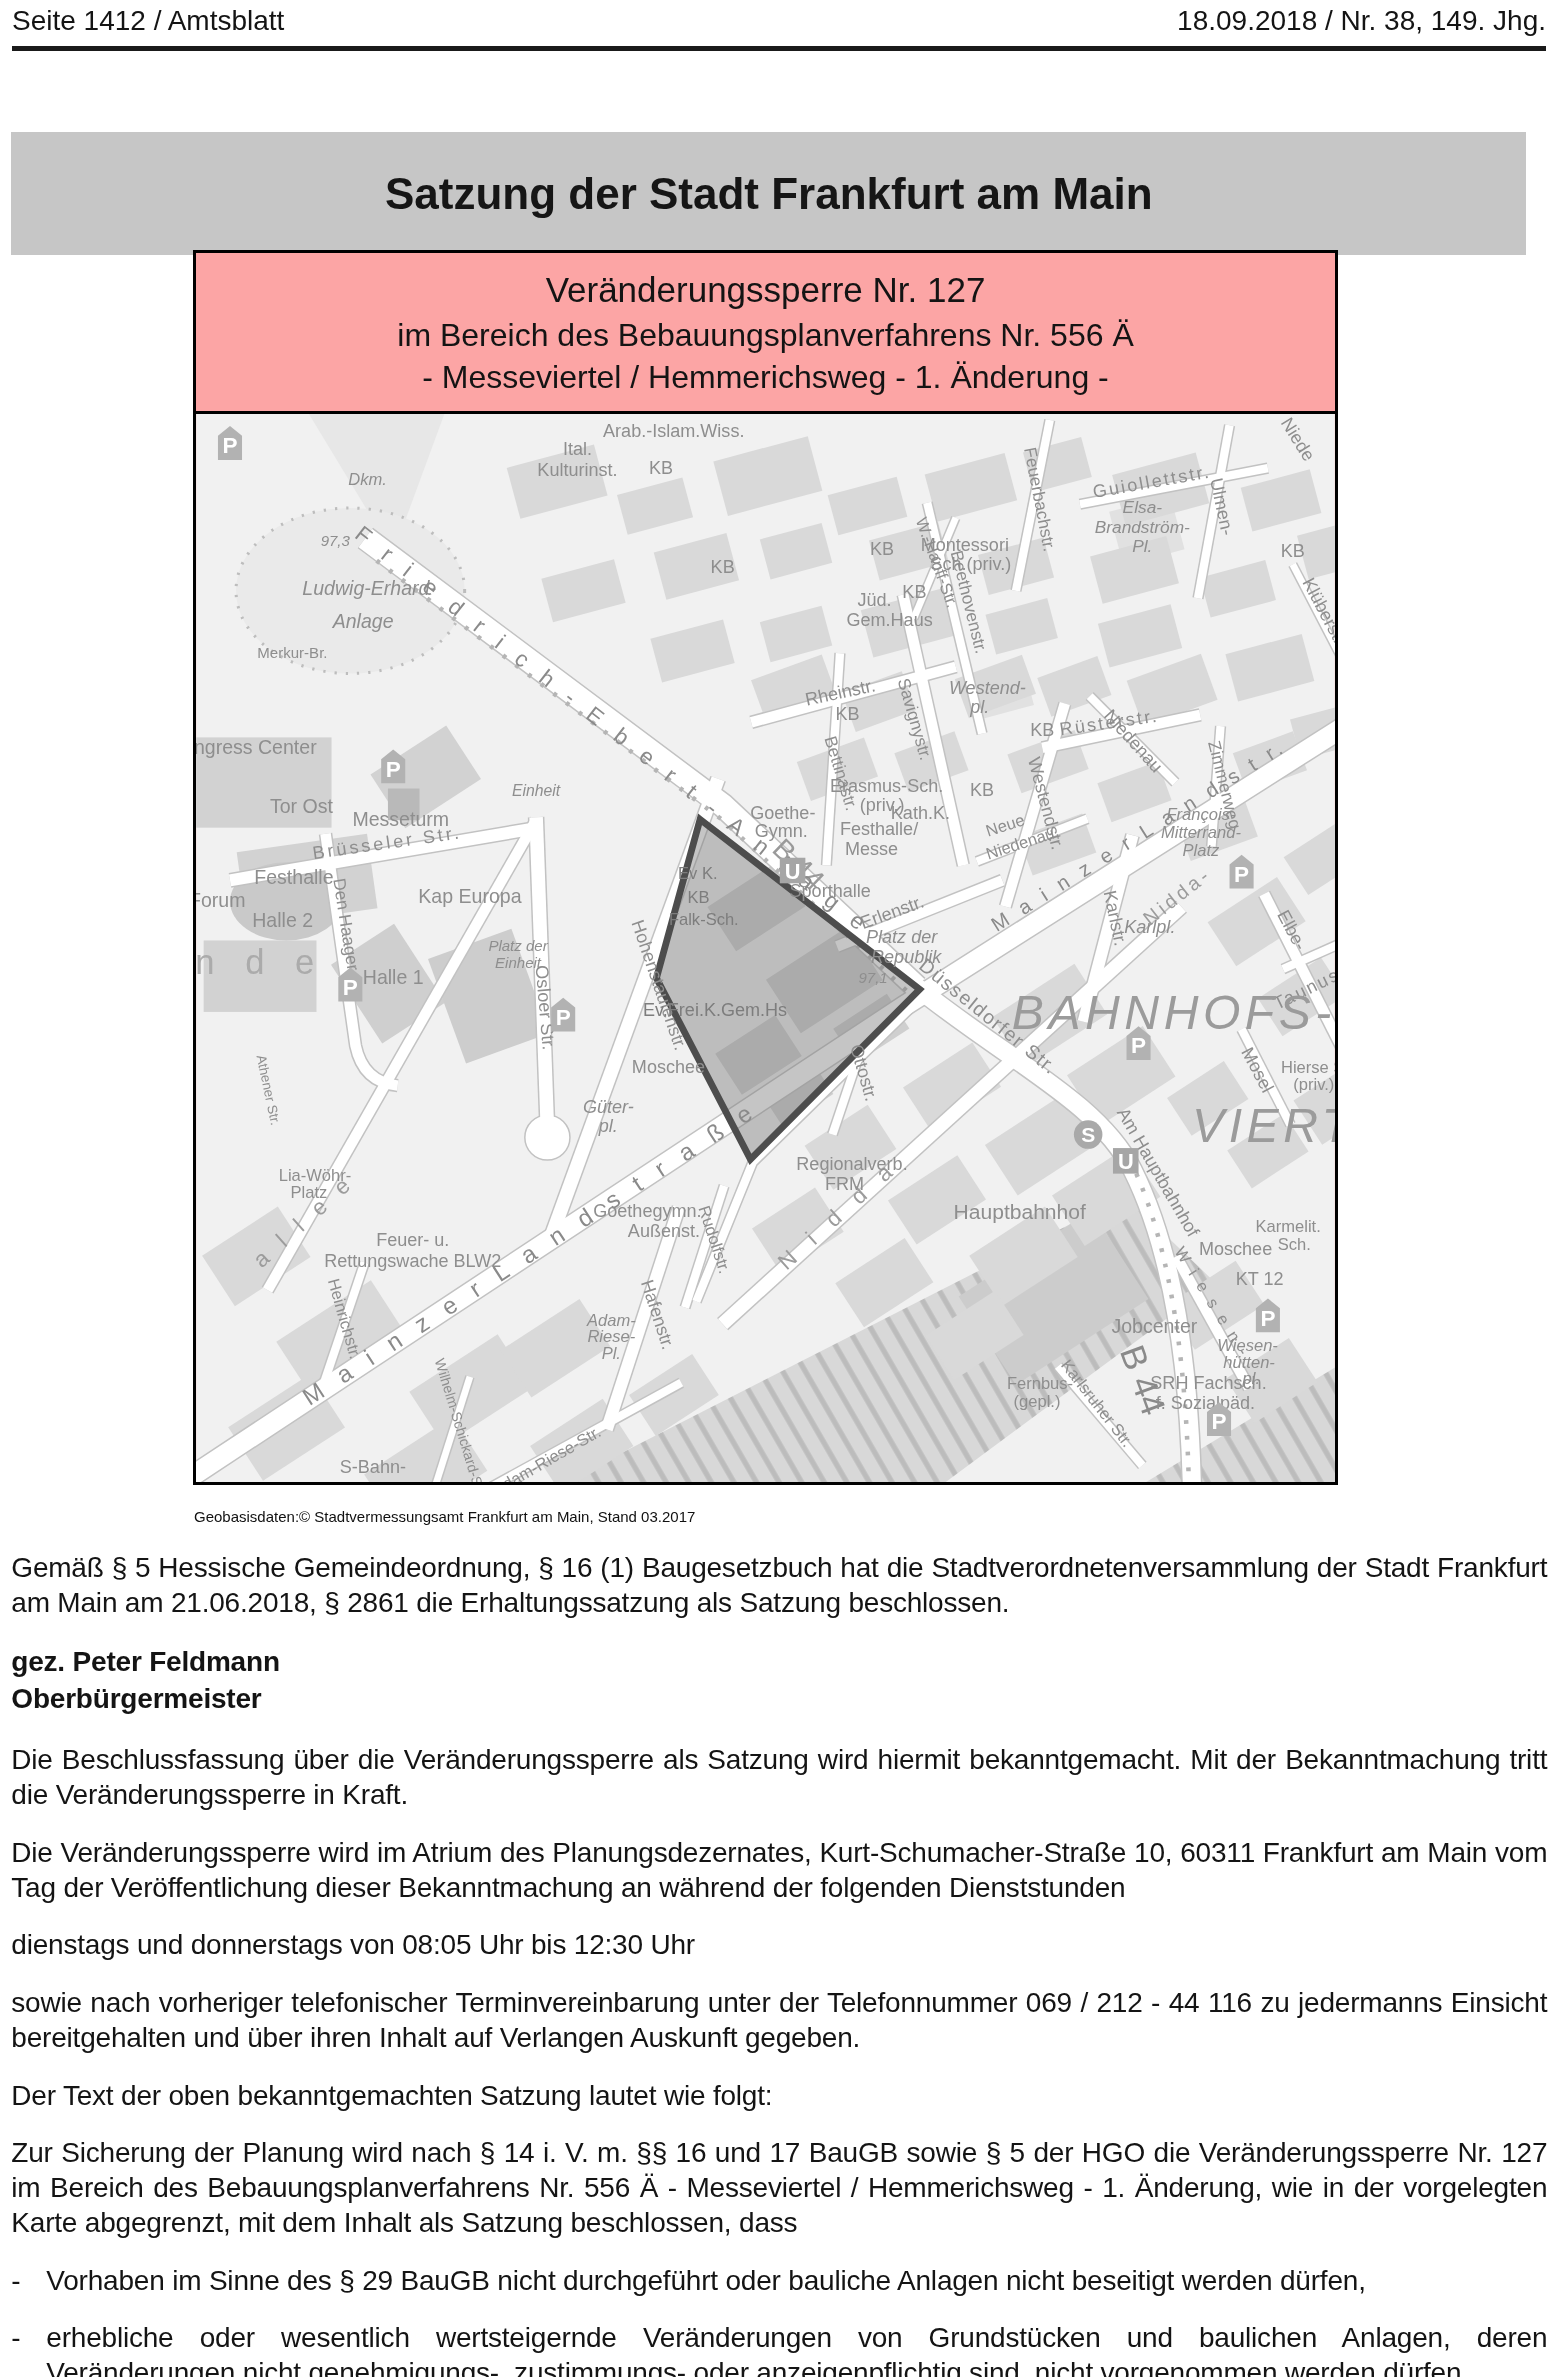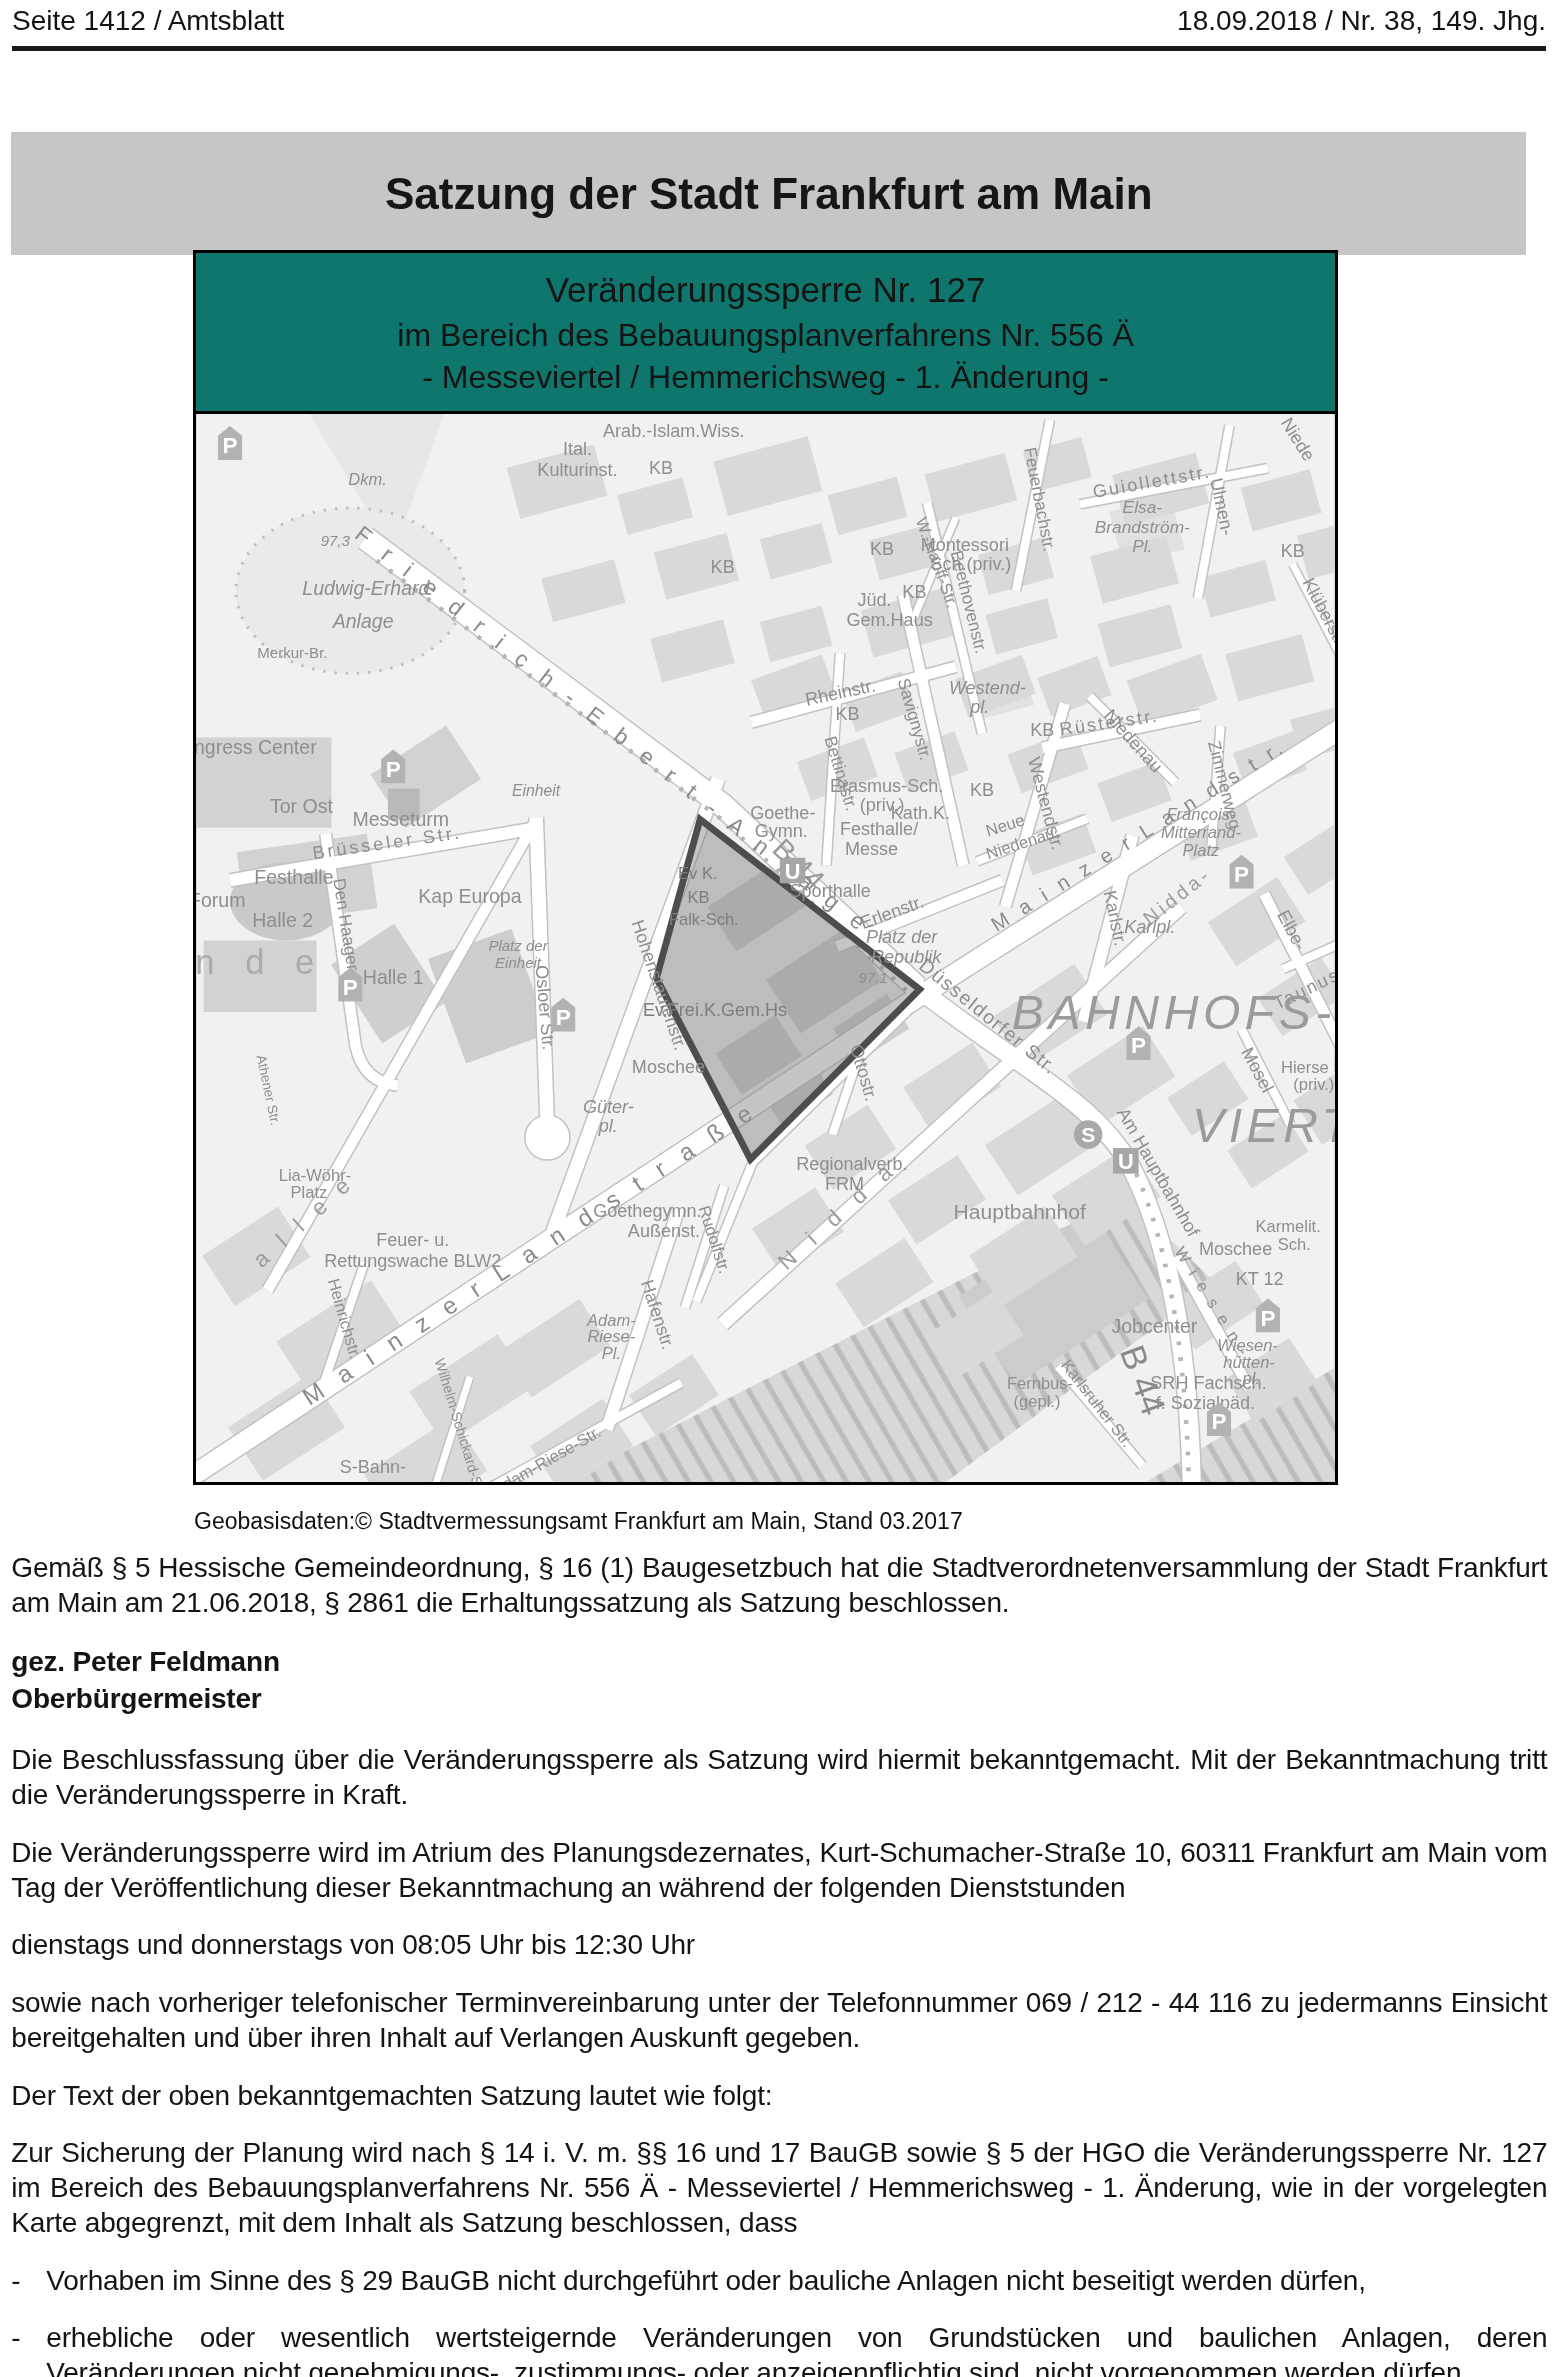--- a/index.html
+++ b/index.html
@@ -10,27 +10,27 @@
   }
   
   .hdr{position:absolute; top:4.5px; left:12px; right:12px; display:flex;
        justify-content:space-between; font-size:28px; letter-spacing:0;
        padding-bottom:9px; border-bottom:5.3px solid #1a1a1a;}
   
   .banner{position:absolute; top:100px; left:11.3px; width:1515px; height:123px;
           background:var(--banner_gray,#c6c6c6); display:flex; align-items:center; justify-content:center;margin-top:32px;}
   .banner h1{margin:0; font-size:44px; font-weight:bold; letter-spacing:0; color:#161616;}
   
-  .mapbox{position:absolute; top:250px; left:193px; width:1139px; border:3.8px solid #000; background:#0f766e;}
+  .mapbox{position:absolute; top:250px; left:193px; width:1139px; border:3.8px solid #000; background:#fca5a5;}
   .mapbox .cap{ text-align:center; padding:15px 0 10.5px 0; border-bottom:3.8px solid #000;}
   .mapbox .cap .l1{font-size:35px; margin:1.5px 0 7.5px;}
   .mapbox .cap .l2,.mapbox .cap .l3{font-size:32px; margin:4.5px 0;}
   .mapbox svg{display:block;}
   svg text{font-family:"Liberation Sans", sans-serif;}
-  .geocap{position:absolute; top:1508px; left:194px; font-size:23px; color:#111;}
+  .geocap{position:absolute; top:1508px; left:194px; font-size:15px; color:#111;}
   
   .bodytxt{position:absolute; top:1550px; left:11.3px; width:1536px; font-size:28px; line-height:35px; letter-spacing:-0.2px;}
   .bodytxt p{margin:0 0 22.6px 0; text-align:justify;}
   .sig{ text-align:left; font-weight:bold; padding-right:25.6px; margin:9px 0 25.6px 0; line-height:37px;}
   .sig div{margin:0;}
   .single{text-align:left !important;}
   .bullet{display:flex; margin:0 0 22.6px 0;}
   .bullet .dash{width:35px; flex:none;}
   .bullet .btxt{flex:1; text-align:justify;}
 </style>

